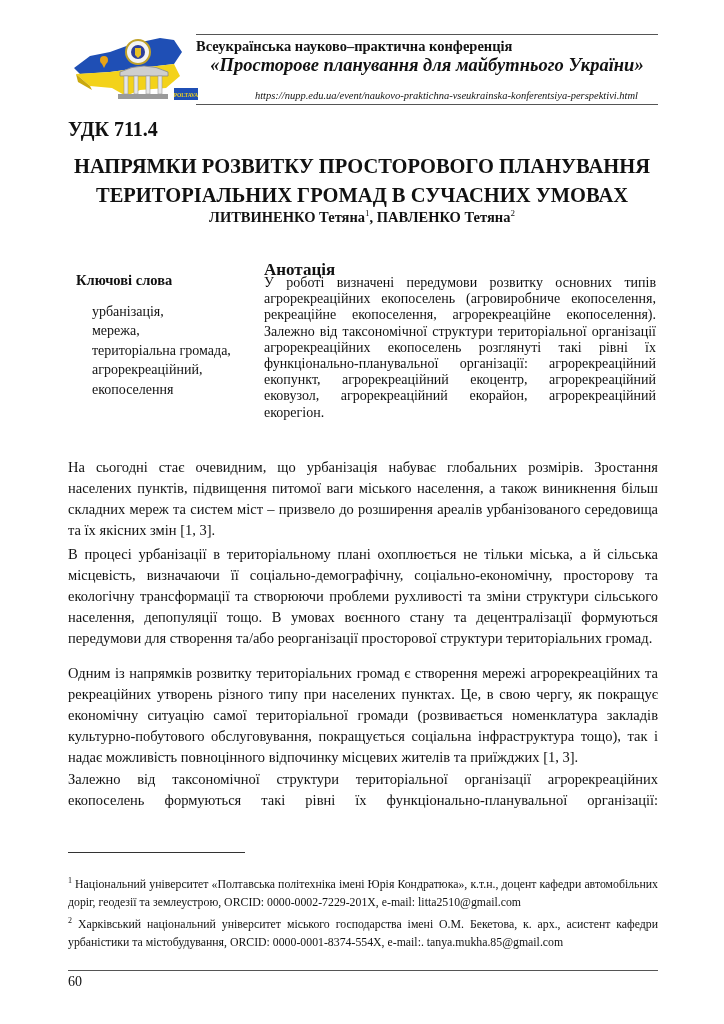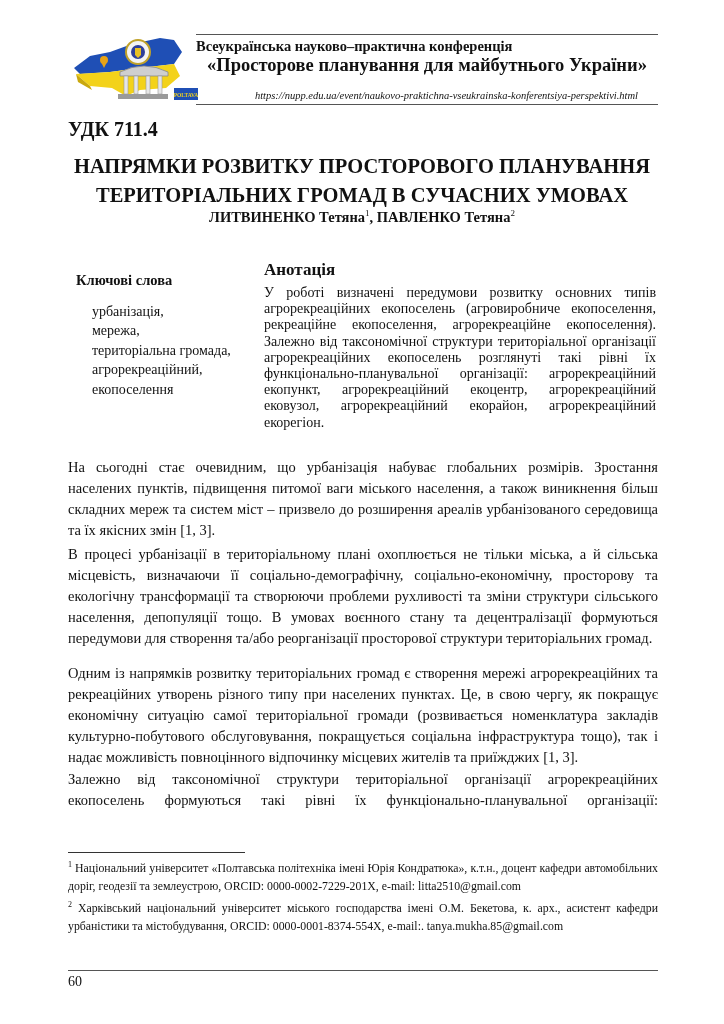--- a/index.html
+++ b/index.html
@@ -8,41 +8,41 @@
     font-family: "Liberation Serif", "DejaVu Serif", serif; color: #111;
   }
   .abs { position: absolute; }
 
   
   .logo { left: 70px; top: 30px; width: 128px; height: 72px; }
   .hdr-line { left: 196px; width: 462px; height: 0; border-top: 1.5px solid #555; }
   .hdr-top { top: 34px; }
   .hdr-bot { top: 104px; }
   .hdr-conf { left: 196px; width: 462px; top: 38px; text-align: left; font-weight: bold; font-size: 14.5px; line-height: 17px; }
-  .hdr-title { left: 196px; width: 462px; top: 54px; text-align: center; font-weight: bold; font-size: 18.5px; line-height: 22px; }
+  .hdr-title { left: 196px; width: 462px; top: 54px; text-align: center; font-weight: bold; font-size: 18.5px; line-height: 22px; font-style: italic; }
   .hdr-url { left: 196px; width: 462px; top: 90px; text-align: right; font-style: italic; font-size: 10.5px; line-height: 12px; padding-right: 20px; box-sizing: border-box; }
 
   .udk { left: 68px; top: 118px; font-weight: bold; font-size: 20px; }
   .title { left: 60px; width: 604px; top: 152px; text-align: center; font-weight: bold; font-size: 20.5px; line-height: 29px; }
   .authors { left: 60px; width: 604px; top: 208px; text-align: center; font-weight: bold; font-size: 14.5px; }
   .authors sup { font-size: 9px; font-weight: normal; }
 
   .kw-head { left: 76px; top: 272px; font-weight: bold; font-size: 14.5px; }
   .an-head { left: 264px; top: 260px; font-weight: bold; font-size: 17px; }
   .kw-list { left: 76px; top: 286px; width: 175px; font-size: 14px; line-height: 19.4px; list-style: none; margin: 16px; padding: 0; }
-  .an-text { left: 264px; top: 285px; width: 392px; font-size: 14px; line-height: 16.2px; text-align: justify; }
+  .an-text { left: 264px; top: 275px; width: 392px; font-size: 14px; line-height: 16.2px; text-align: justify; }
 
   .para { left: 68px; width: 590px; font-size: 14.5px; line-height: 21px; text-align: justify; margin: 0; }
   .p1 { top: 457px; }
   .p2 { top: 544px; }
   .p3 { top: 663px; }
   .p4 { top: 769px; text-align-last: justify; }
 
   .fn-rule { left: 68px; top: 852px; width: 177px; border-top: 1px solid #333; }
-  .fn { left: 68px; width: 590px; font-size: 11.8px; line-height: 18px; text-align: justify; }
+  .fn { left: 68px; width: 590px; font-size: 11.8px; line-height: 18px; text-align: justify; margin-top: 16px; }
   .fn sup { font-size: 8px; }
   .fn1 { top: 856px; }
   .fn2 { top: 896px; }
 
   .foot-line { left: 68px; top: 970px; width: 590px; border-top: 1.5px solid #555; }
   .page-num { left: 68px; top: 974px; font-size: 14px; }
 </style>
 </head>
 <body>
 

